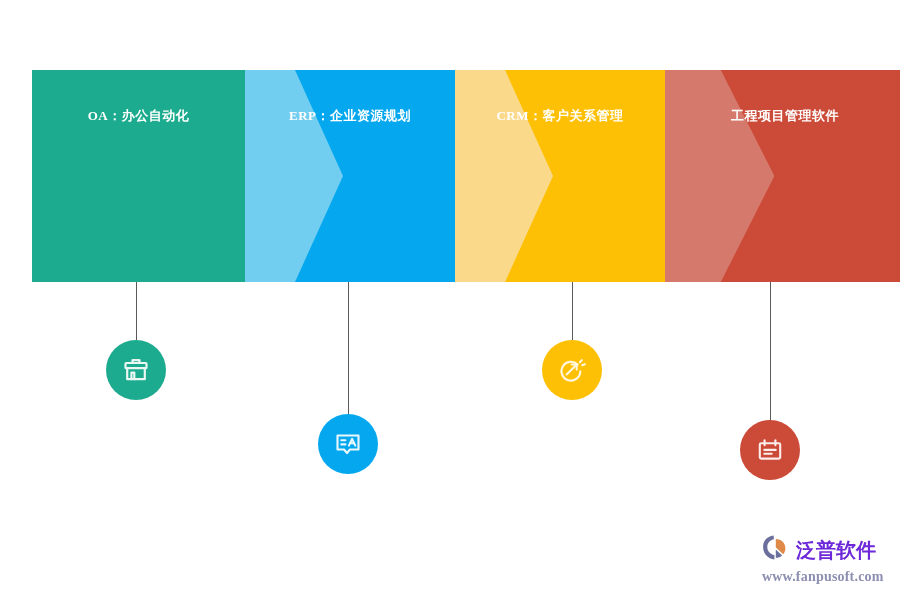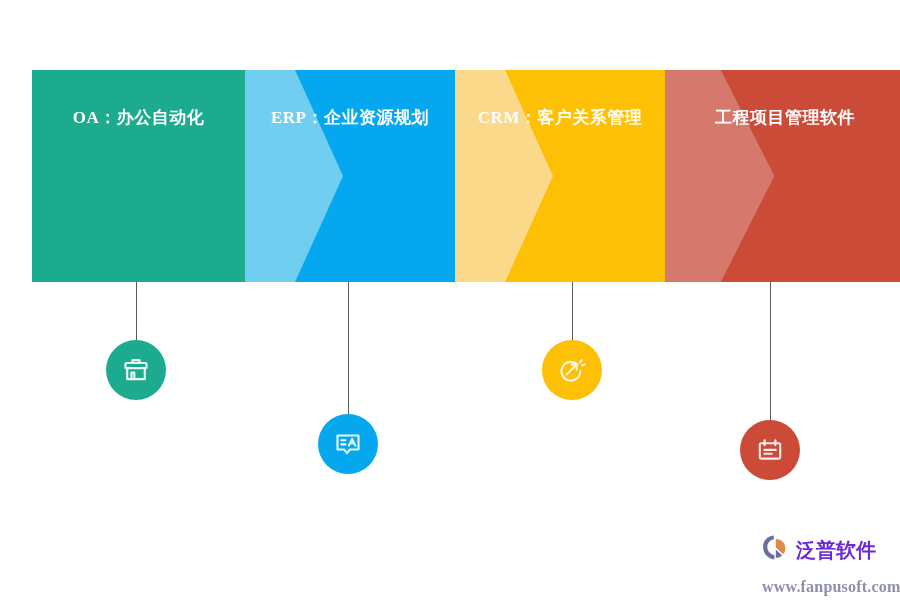--- a/index.html
+++ b/index.html
@@ -48,21 +48,21 @@
     width: 100%;
     height: 100%;
   }
   .band-label {
     position: absolute;
     left: 0;
     right: 0;
     top: 38px;
     text-align: center;
     color: #ffffff;
-    font-size: 17px;
+    font-size: 13px;
     font-weight: bold;
     letter-spacing: 0.5px;
     line-height: 1.2;
     white-space: nowrap;
   }
 
   
   .stem {
     position: absolute;
     width: 1px;
@@ -96,23 +96,23 @@
   }
   .wm-text {
     font-family: Liberation Serif, serif;
     font-size: 20px;
     font-weight: bold;
     color: #6d28d9;
     letter-spacing: 0px;
     line-height: 1;
   }
   .wm-url {
-    margin-top: 13px;
+    margin-top: 4px;
     font-family: "Liberation Serif", "DejaVu Serif", serif;
-    font-size: 16px;
+    font-size: 14px;
     font-weight: bold;
     color: #8d8fb0;
     letter-spacing: 0.2px;
     text-align: left;
     width: 128px;
   }
 </style>
 </head>
 <body>
 

